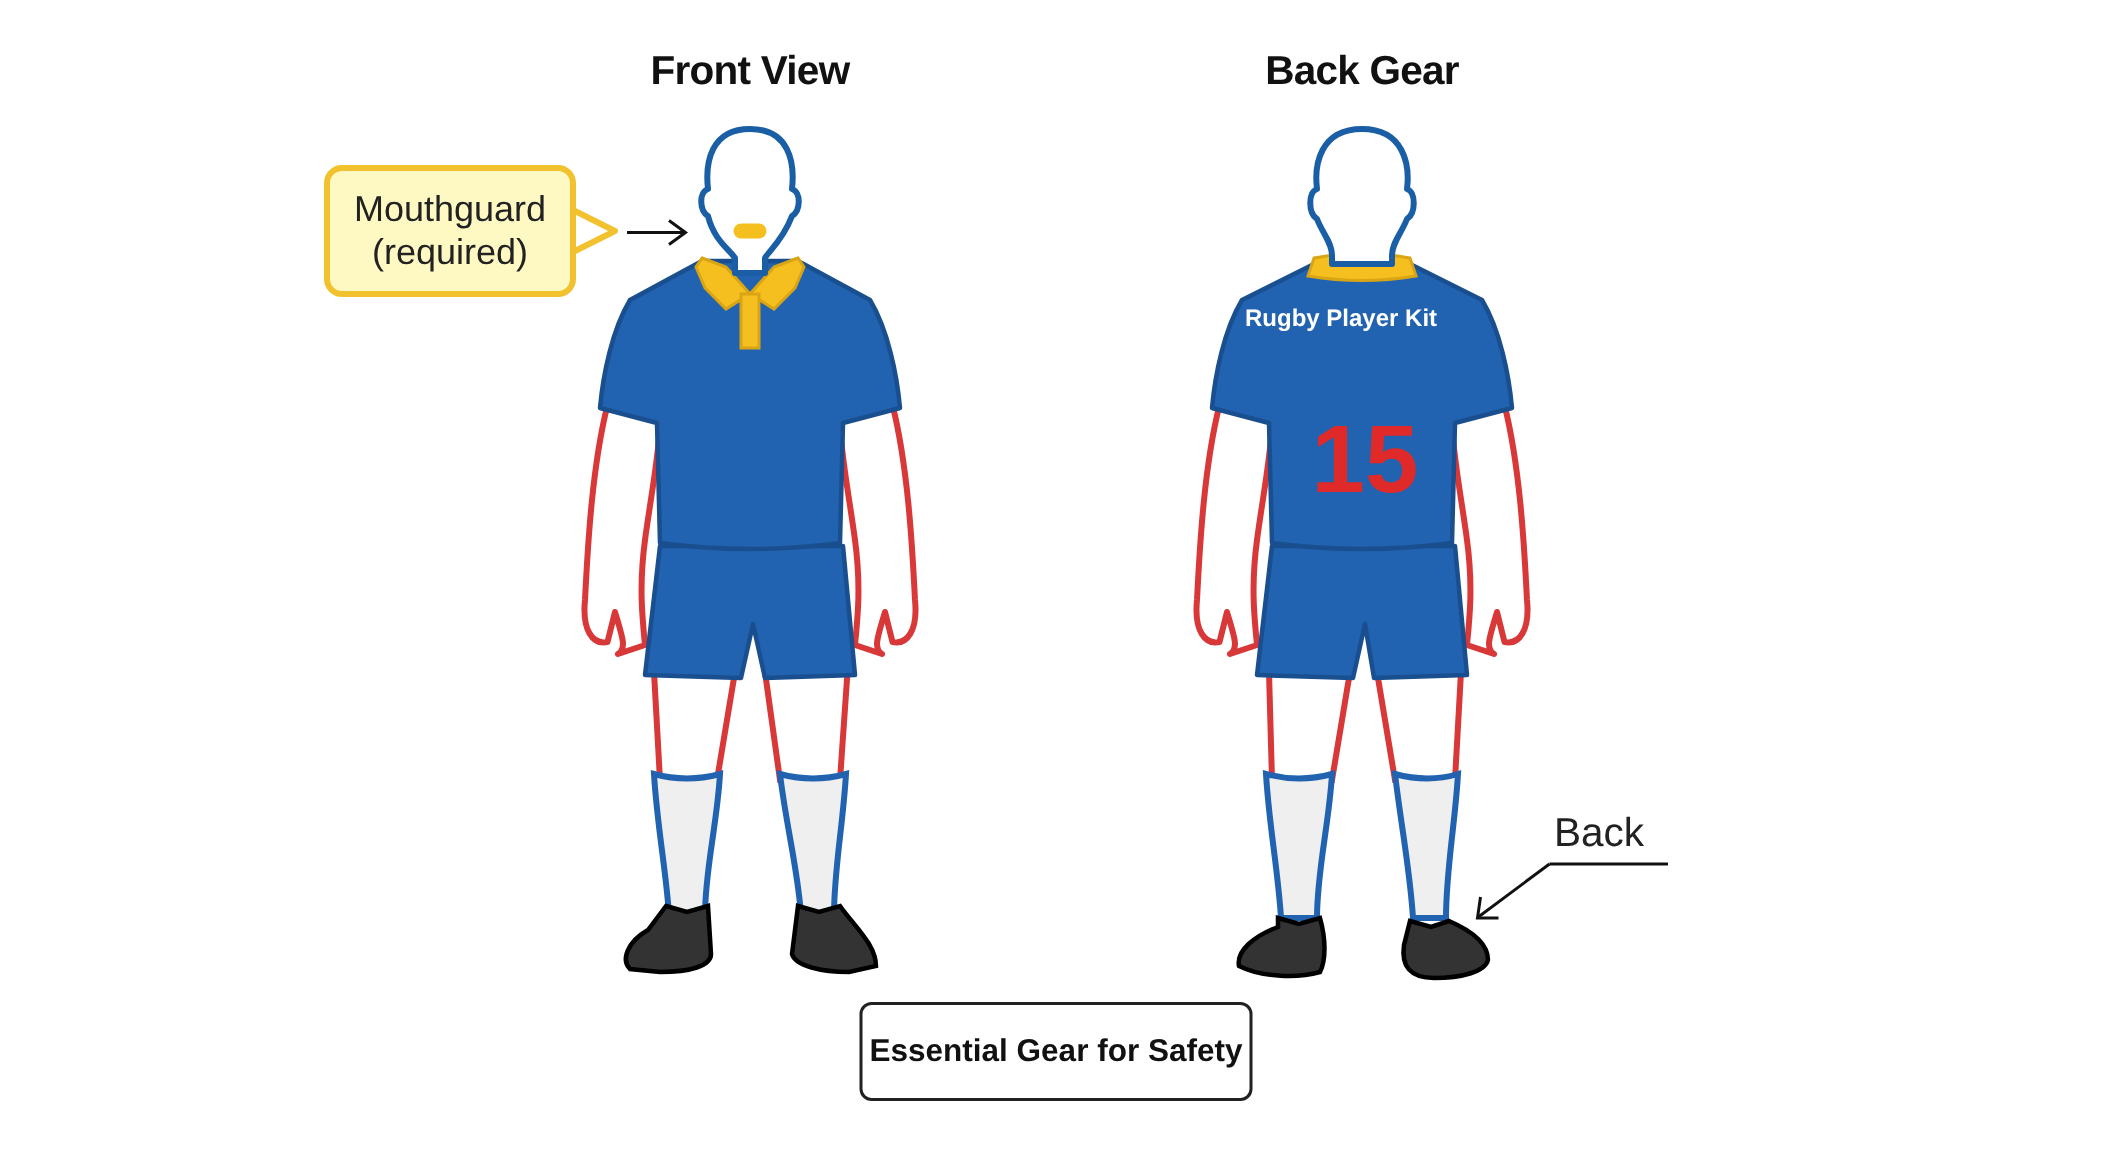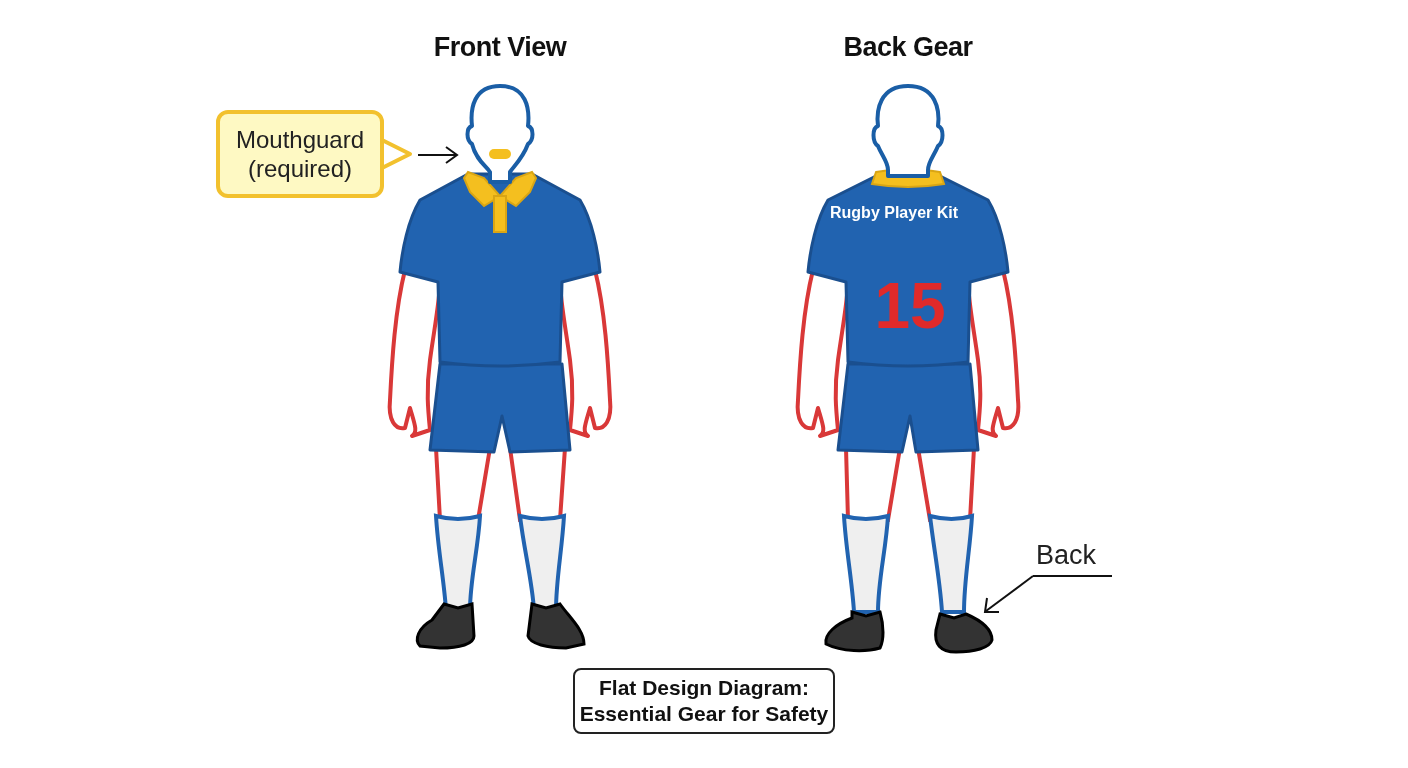--- a/index.html
+++ b/index.html
@@ -100,15 +100,14 @@
 <div class="jersey-number">15</div>
 
 <div class="callout">
   <span>Mouthguard</span>
   <span>(required)</span>
 </div>
 
 <div class="boots-label">Back</div>
 
 <div class="caption">
-  <span>Flat Design Diagram:</span>
   <span>Essential Gear for Safety</span>
 </div>
 
 </body></html>

